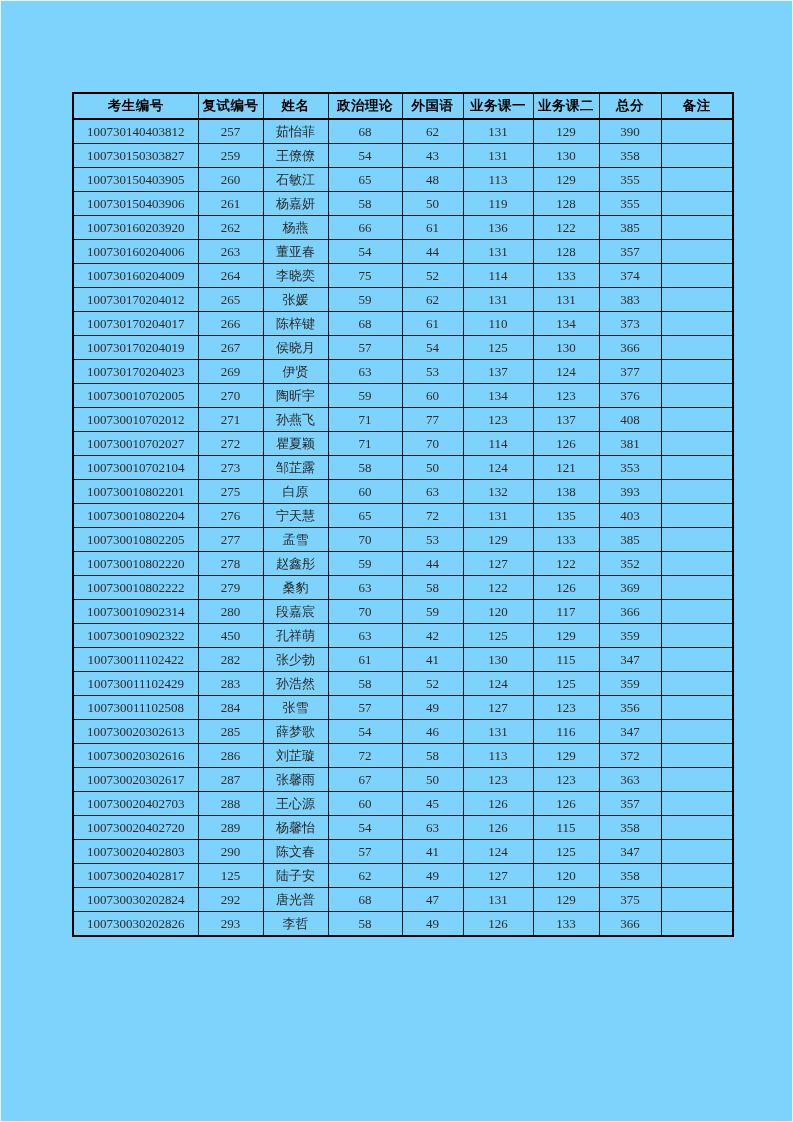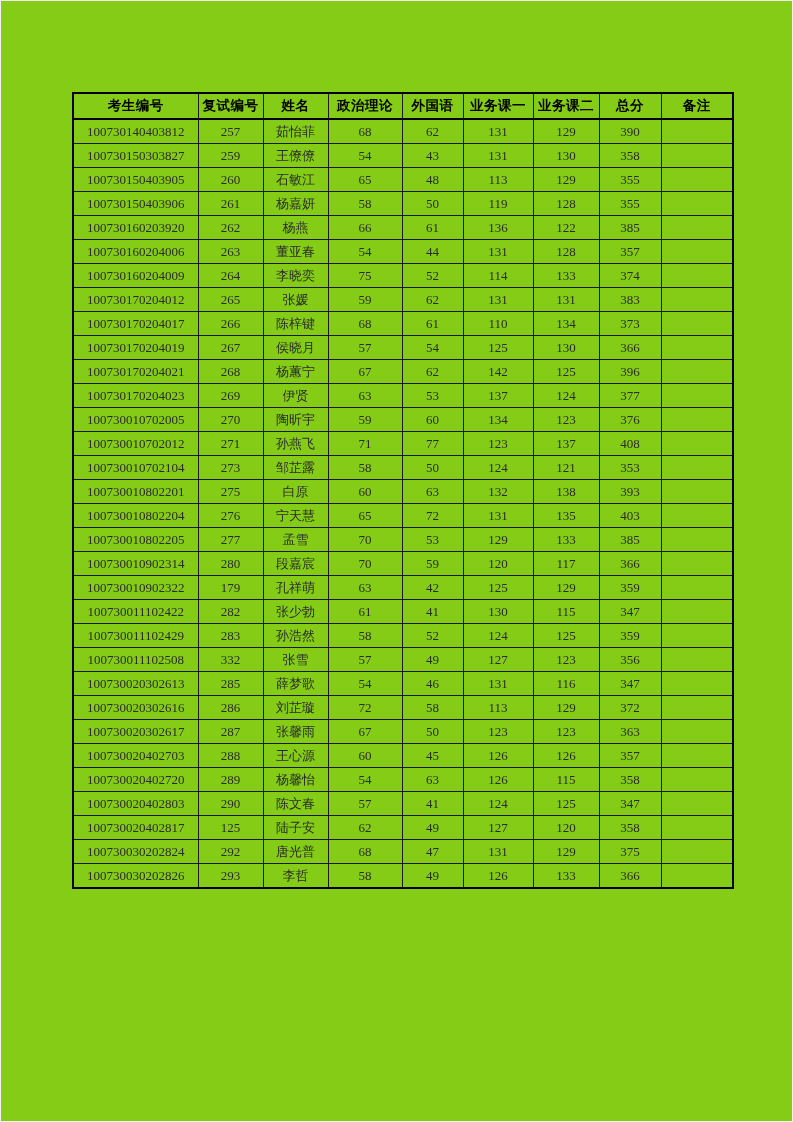--- a/index.html
+++ b/index.html
@@ -4,21 +4,21 @@
 <style>
   html, body {
     margin: 0;
     padding: 0;
     background: #ffffff;
   }
   .page {
     position: relative;
     width: 793px;
     height: 1122px;
-    background: #84cc16;
+    background: #7dd3fc;
     box-shadow: inset 0 0 0 1px #f0f0f0;
     overflow: hidden;
     font-family: "Liberation Serif", "DejaVu Serif", serif;
   }
   table.score-table {
     position: absolute;
     left: 72px;
     top: 92px;
     width: 660px;
     border-collapse: collapse;
@@ -183,31 +183,20 @@
           <td>267</td>
           <td>侯晓月</td>
           <td>57</td>
           <td>54</td>
           <td>125</td>
           <td>130</td>
           <td>366</td>
           <td></td>
         </tr>
         <tr>
-          <td>100730170204021</td>
-          <td>268</td>
-          <td>杨蕙宁</td>
-          <td>67</td>
-          <td>62</td>
-          <td>142</td>
-          <td>125</td>
-          <td>396</td>
-          <td></td>
-        </tr>
-        <tr>
           <td>100730170204023</td>
           <td>269</td>
           <td>伊贤</td>
           <td>63</td>
           <td>53</td>
           <td>137</td>
           <td>124</td>
           <td>377</td>
           <td></td>
         </tr>
@@ -227,20 +216,31 @@
           <td>271</td>
           <td>孙燕飞</td>
           <td>71</td>
           <td>77</td>
           <td>123</td>
           <td>137</td>
           <td>408</td>
           <td></td>
         </tr>
         <tr>
+          <td>100730010702027</td>
+          <td>272</td>
+          <td>瞿夏颖</td>
+          <td>71</td>
+          <td>70</td>
+          <td>114</td>
+          <td>126</td>
+          <td>381</td>
+          <td></td>
+        </tr>
+        <tr>
           <td>100730010702104</td>
           <td>273</td>
           <td>邹芷露</td>
           <td>58</td>
           <td>50</td>
           <td>124</td>
           <td>121</td>
           <td>353</td>
           <td></td>
         </tr>
@@ -271,33 +271,55 @@
           <td>277</td>
           <td>孟雪</td>
           <td>70</td>
           <td>53</td>
           <td>129</td>
           <td>133</td>
           <td>385</td>
           <td></td>
         </tr>
         <tr>
+          <td>100730010802220</td>
+          <td>278</td>
+          <td>赵鑫彤</td>
+          <td>59</td>
+          <td>44</td>
+          <td>127</td>
+          <td>122</td>
+          <td>352</td>
+          <td></td>
+        </tr>
+        <tr>
+          <td>100730010802222</td>
+          <td>279</td>
+          <td>桑豹</td>
+          <td>63</td>
+          <td>58</td>
+          <td>122</td>
+          <td>126</td>
+          <td>369</td>
+          <td></td>
+        </tr>
+        <tr>
           <td>100730010902314</td>
           <td>280</td>
           <td>段嘉宸</td>
           <td>70</td>
           <td>59</td>
           <td>120</td>
           <td>117</td>
           <td>366</td>
           <td></td>
         </tr>
         <tr>
           <td>100730010902322</td>
-          <td>179</td>
+          <td>450</td>
           <td>孔祥萌</td>
           <td>63</td>
           <td>42</td>
           <td>125</td>
           <td>129</td>
           <td>359</td>
           <td></td>
         </tr>
         <tr>
           <td>100730011102422</td>
@@ -316,21 +338,21 @@
           <td>孙浩然</td>
           <td>58</td>
           <td>52</td>
           <td>124</td>
           <td>125</td>
           <td>359</td>
           <td></td>
         </tr>
         <tr>
           <td>100730011102508</td>
-          <td>332</td>
+          <td>284</td>
           <td>张雪</td>
           <td>57</td>
           <td>49</td>
           <td>127</td>
           <td>123</td>
           <td>356</td>
           <td></td>
         </tr>
         <tr>
           <td>100730020302613</td>

